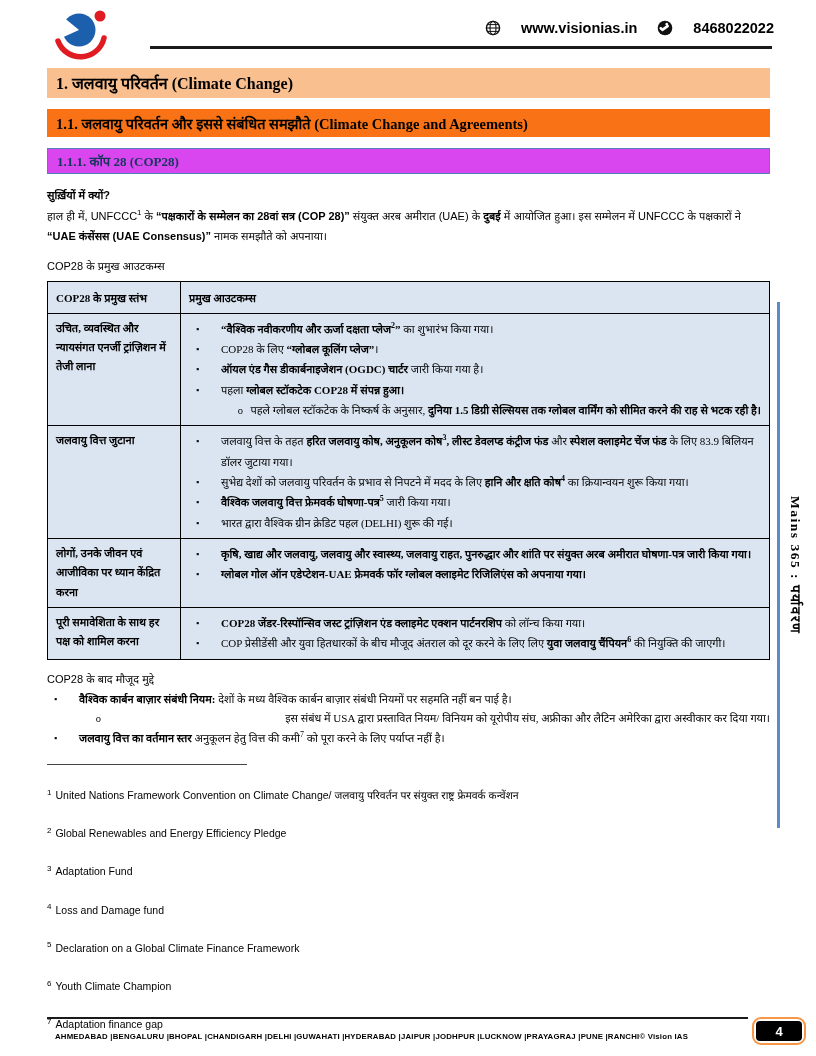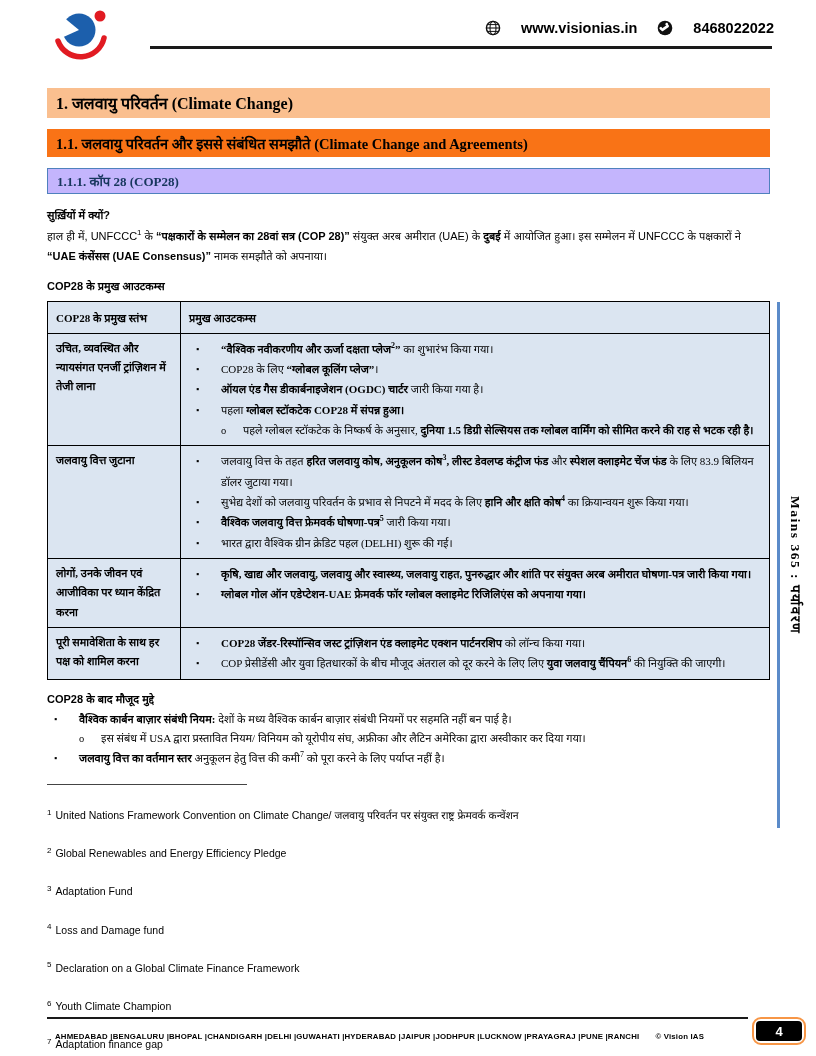--- a/index.html
+++ b/index.html
@@ -8,64 +8,64 @@
   .page{position:absolute;inset:0;overflow:hidden;}
 
   
   .logo{position:absolute;left:52px;top:4px;}
   .hdr-right{position:absolute;top:20px;right:42px;display:flex;align-items:center;gap:20px;
              font-weight:bold;font-size:14.5px;}
   .hdr-right .ic{display:inline-flex;}
   .hdr-line{position:absolute;top:46px;left:150px;right:44px;height:3px;background:#1a1a1a;}
 
   
-  main{position:absolute;left:47px;top:88px;width:723px;font-size:11px;}
+  main{position:absolute;left:47px;top:68px;width:723px;font-size:11px;}
   .h1{background:#FABF8F;font-family:"Liberation Serif","DejaVu Serif",serif;font-weight:bold;
       font-size:16px;padding:4px 9px;}
   .h2{background:#f97316;font-family:"Liberation Serif","DejaVu Serif",serif;font-weight:bold;
       font-size:14.5px;padding:4px 9px;margin-top:11px;}
   .h3{border:1px solid #4F81BD;color:#17365D;font-family:"Liberation Serif","DejaVu Serif",serif;
-      font-weight:bold;font-size:13px;padding:3px 9px;margin-top:11px;background:#c4b5fd;}
+      font-weight:bold;font-size:13px;padding:3px 9px;margin-top:11px;background:#d946ef;}
   .why{font-weight:bold;font-size:11px;margin-top:13px;}
   .para{font-size:11px;line-height:1.8;margin:5px 0 0;}
-  .lbl{font-weight:bold;font-size:11px;margin-top:11px;}
+  .lbl{font-weight:normal;font-size:11px;margin-top:11px;}
   .bb{font-weight:bold;}
   sup{font-size:8px;line-height:0;}
 
   
   table{border-collapse:collapse;margin-top:8px;width:100%;font-family:Liberation Serif, serif;}
   th,td{border:1.6px solid #000;background:#DBE5F1;font-size:11px;padding:5px 8px;
         vertical-align:top;text-align:left;}
   th{font-weight:bold;padding:8px;}
   td.pillar{width:116px;font-weight:bold;line-height:1.75;}
   .bl{display:flex;line-height:1.85;}
   .bm{flex:0 0 25px;padding-left:7px;}
   .bm::before{content:"▪";font-size:8.5px;position:relative;top:-1px;}
-  .bl.sub{margin-left:27px;}
+  .bl.sub{margin-left:27px;text-align:right;}
   .sm{flex:0 0 22px;padding-left:5px;}
   .sm::before{content:"o";font-size:10.5px;}
   .bt{flex:1;}
 
   
   .iss{margin-top:4px;}
   .iss .bl{line-height:1.8;font-family:Liberation Serif, serif;}
   .fn-sep{width:200px;border-top:1.4px solid #444;margin-top:15px;}
   .fn{font-size:10.5px;margin-top:23px;line-height:1.45;}
   .fn sup{margin-right:4px;font-size:8px;}
 
   
   .side{position:absolute;right:12px;top:302px;height:526px;display:flex;}
   .side-line{width:3px;background:#5B8BC9;}
   .side-text{writing-mode:vertical-rl;text-align:center;width:24px;
              font-family:"Liberation Serif","DejaVu Serif",serif;font-weight:bold;
              font-size:13.5px;letter-spacing:1.5px;}
 
   
   .foot-line{position:absolute;left:47px;right:68px;bottom:37px;height:2.5px;background:#1a1a1a;}
-  .foot-text{position:absolute;left:55px;right:88px;bottom:15px;display:flex;gap:16px;
+  .foot-text{position:absolute;left:55px;right:88px;bottom:15px;display:flex;gap:0;
              font-size:7.8px;font-weight:bold;letter-spacing:.2px;white-space:nowrap;}
   .pagebox{position:absolute;right:10px;bottom:11px;border:2px solid #F79646;border-radius:9px;
            padding:2px;background:#fff;}
   .pagebox-inner{background:#000;color:#fff;font-weight:bold;font-size:13px;width:46px;height:20px;
            display:flex;align-items:center;justify-content:center;border-radius:4px;}
 </style>
 </head>
 <body>
 
 <div class="page">

